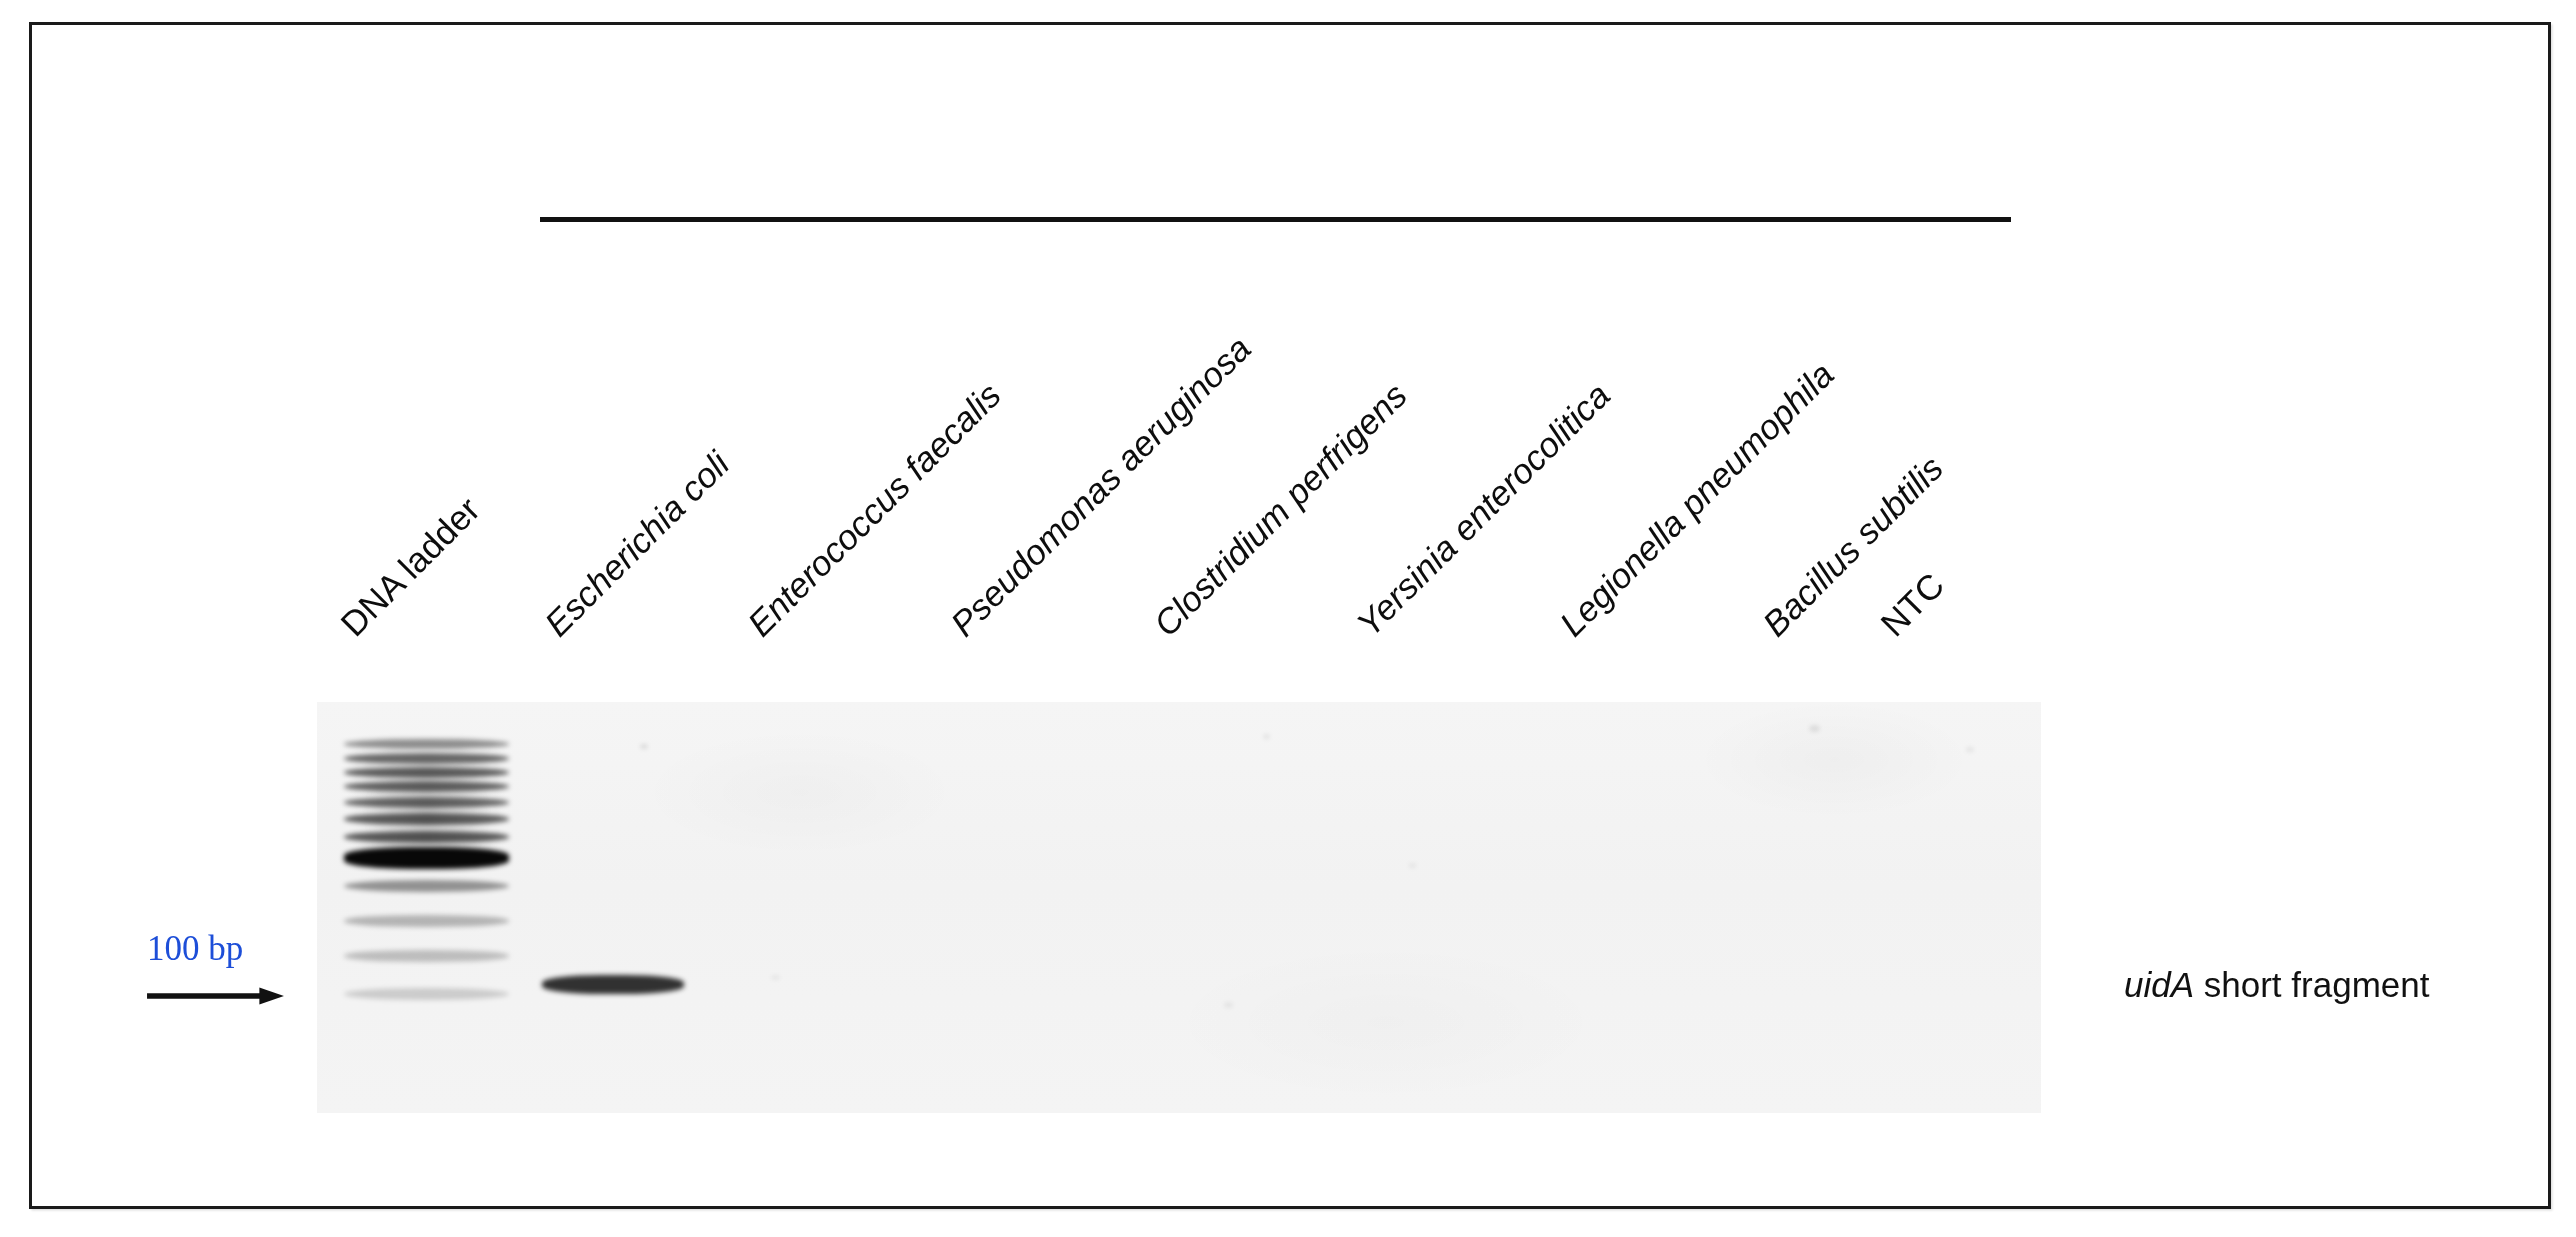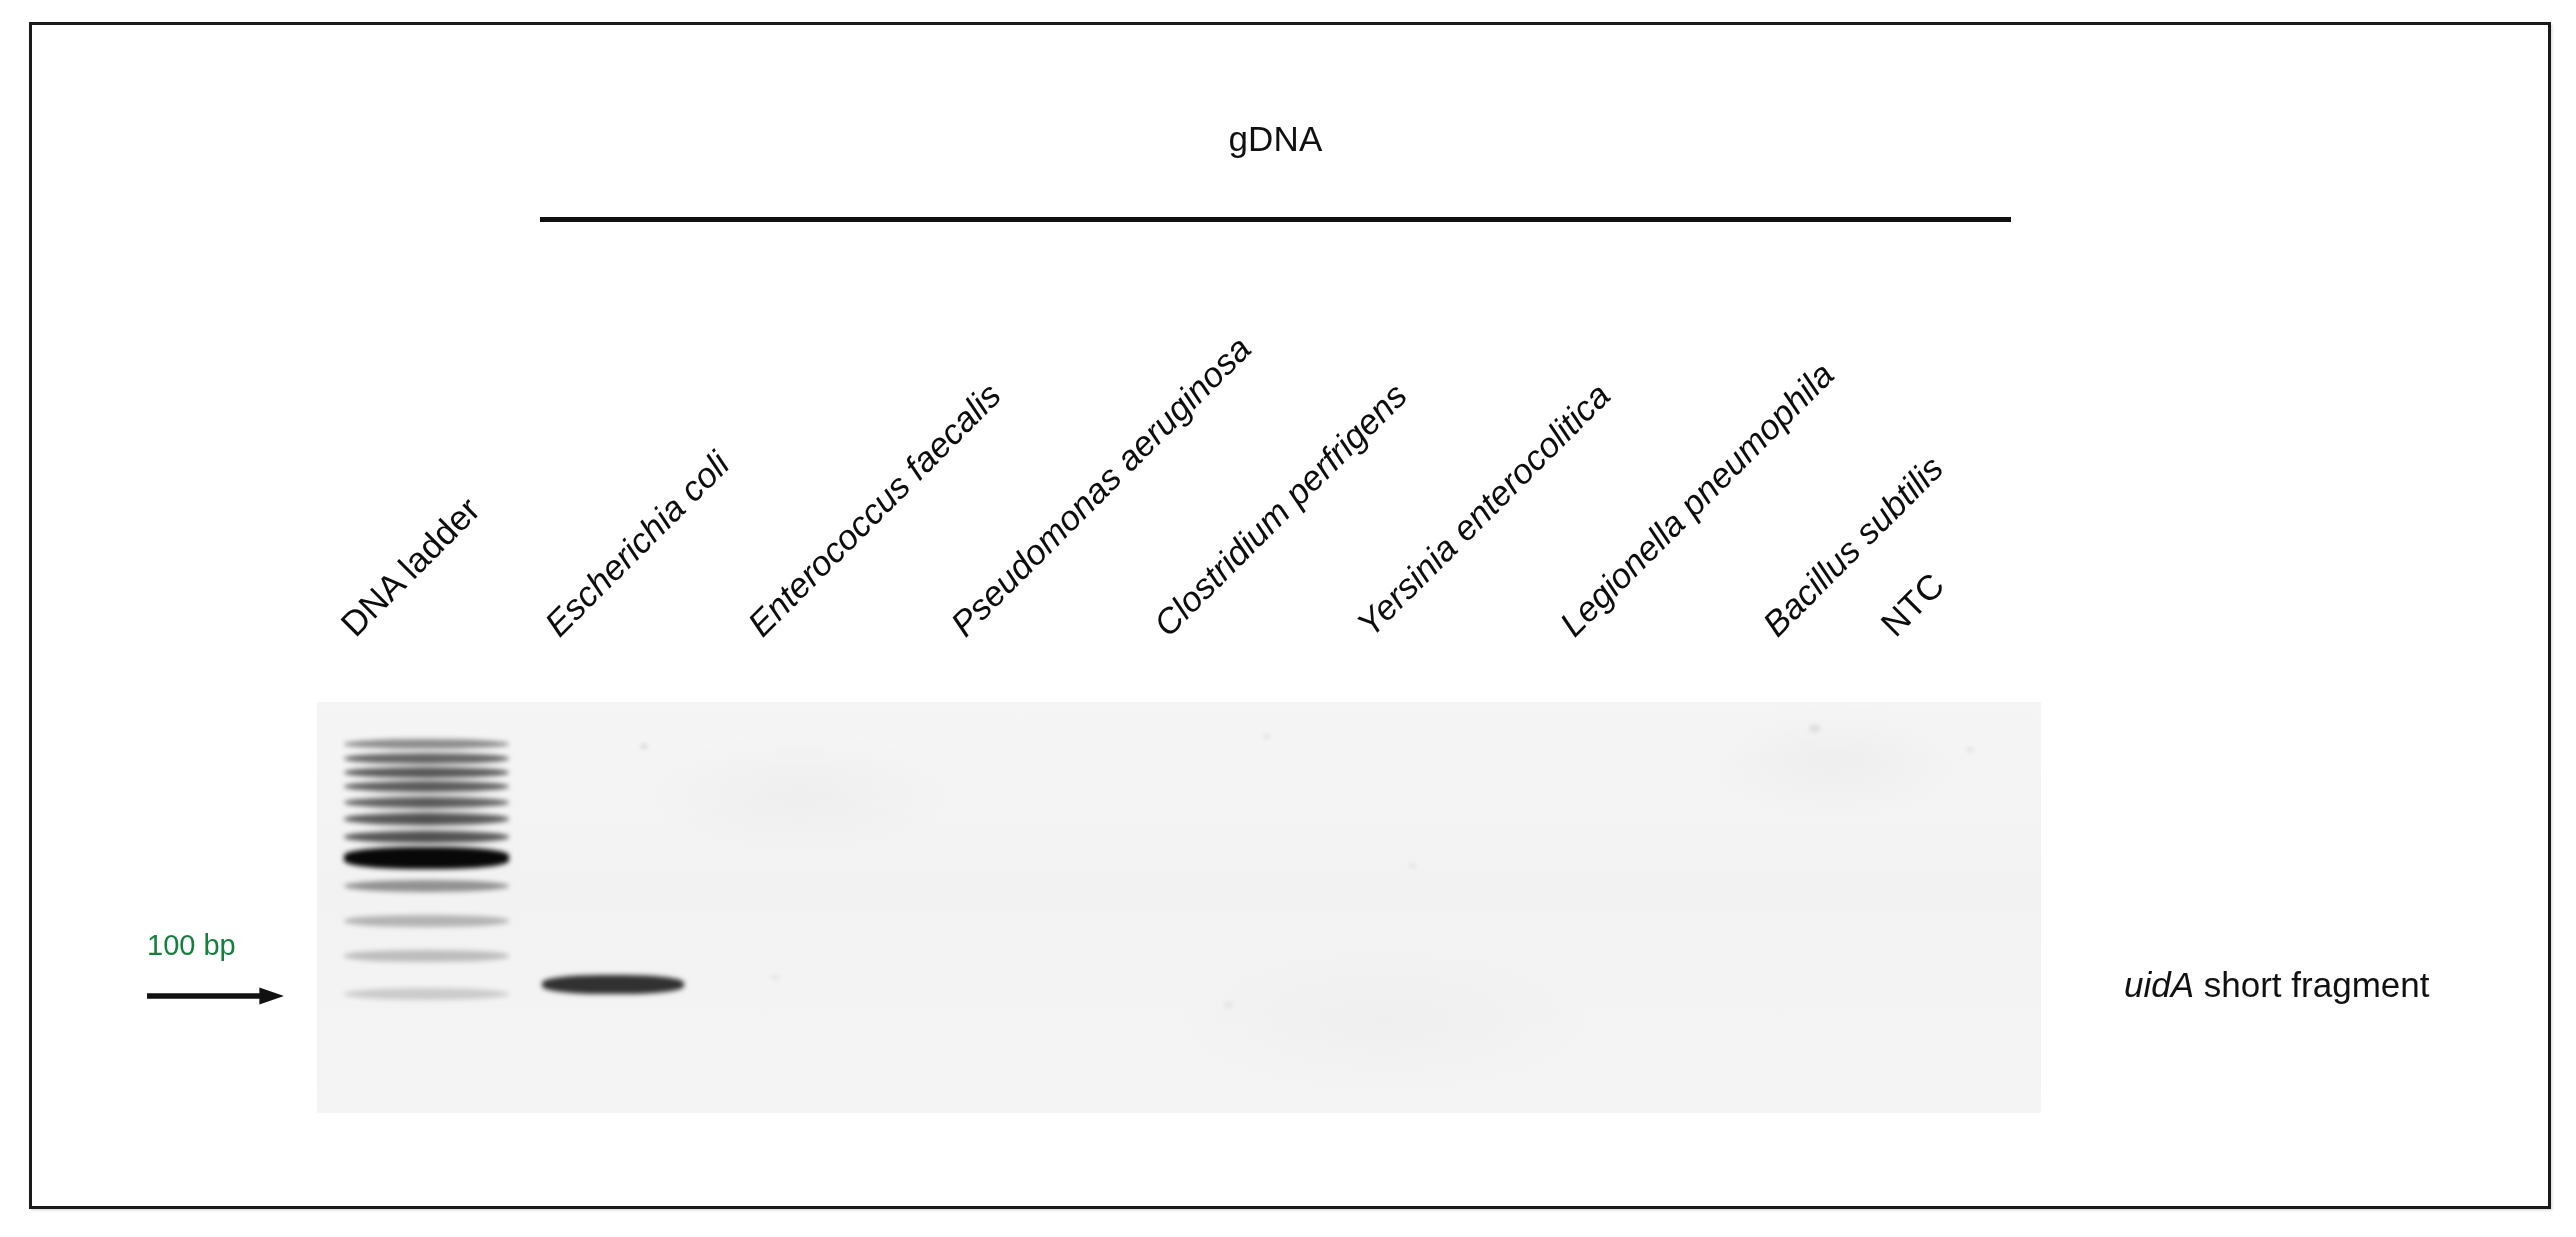--- a/index.html
+++ b/index.html
@@ -129,23 +129,24 @@
     position: absolute;
     border-radius: 42%;
     filter: blur(2.8px);
   }
 
   
   .bp-marker {
     position: absolute;
     left: 115px;
     top: 904px;
-    font-size: 29px;
-    color: #15803d;
+    font-size: 35px;
+    color: #1d4ed8;
     white-space: nowrap;
+    font-family: Liberation Serif, serif;
   }
   .bp-arrow {
     position: absolute;
     left: 115px;
     top: 961px;
     width: 137px;
     height: 20px;
   }
 
   
@@ -160,21 +161,20 @@
   }
   .fragment-note .gene { font-style: italic; }
 </style>
 </head>
 <body>
 
 <div id="figure">
 
   <div class="frame">
 
-    <div class="group-label">gDNA</div>
     <div class="group-bracket"></div>
 
     <div class="lane-labels">
       <div class="lane-label" style="left:327px; bottom:60px;">DNA ladder</div>
       <div class="lane-label italic" style="left:531px; bottom:60px;">Escherichia coli</div>
       <div class="lane-label italic" style="left:734px; bottom:60px;">Enterococcus faecalis</div>
       <div class="lane-label italic" style="left:937px; bottom:60px;">Pseudomonas aeruginosa</div>
       <div class="lane-label italic" style="left:1140px; bottom:60px;">Clostridium perfrigens</div>
       <div class="lane-label italic" style="left:1343px; bottom:60px;">Yersinia enterocolitica</div>
       <div class="lane-label italic" style="left:1546px; bottom:60px;">Legionella pneumophila</div>

